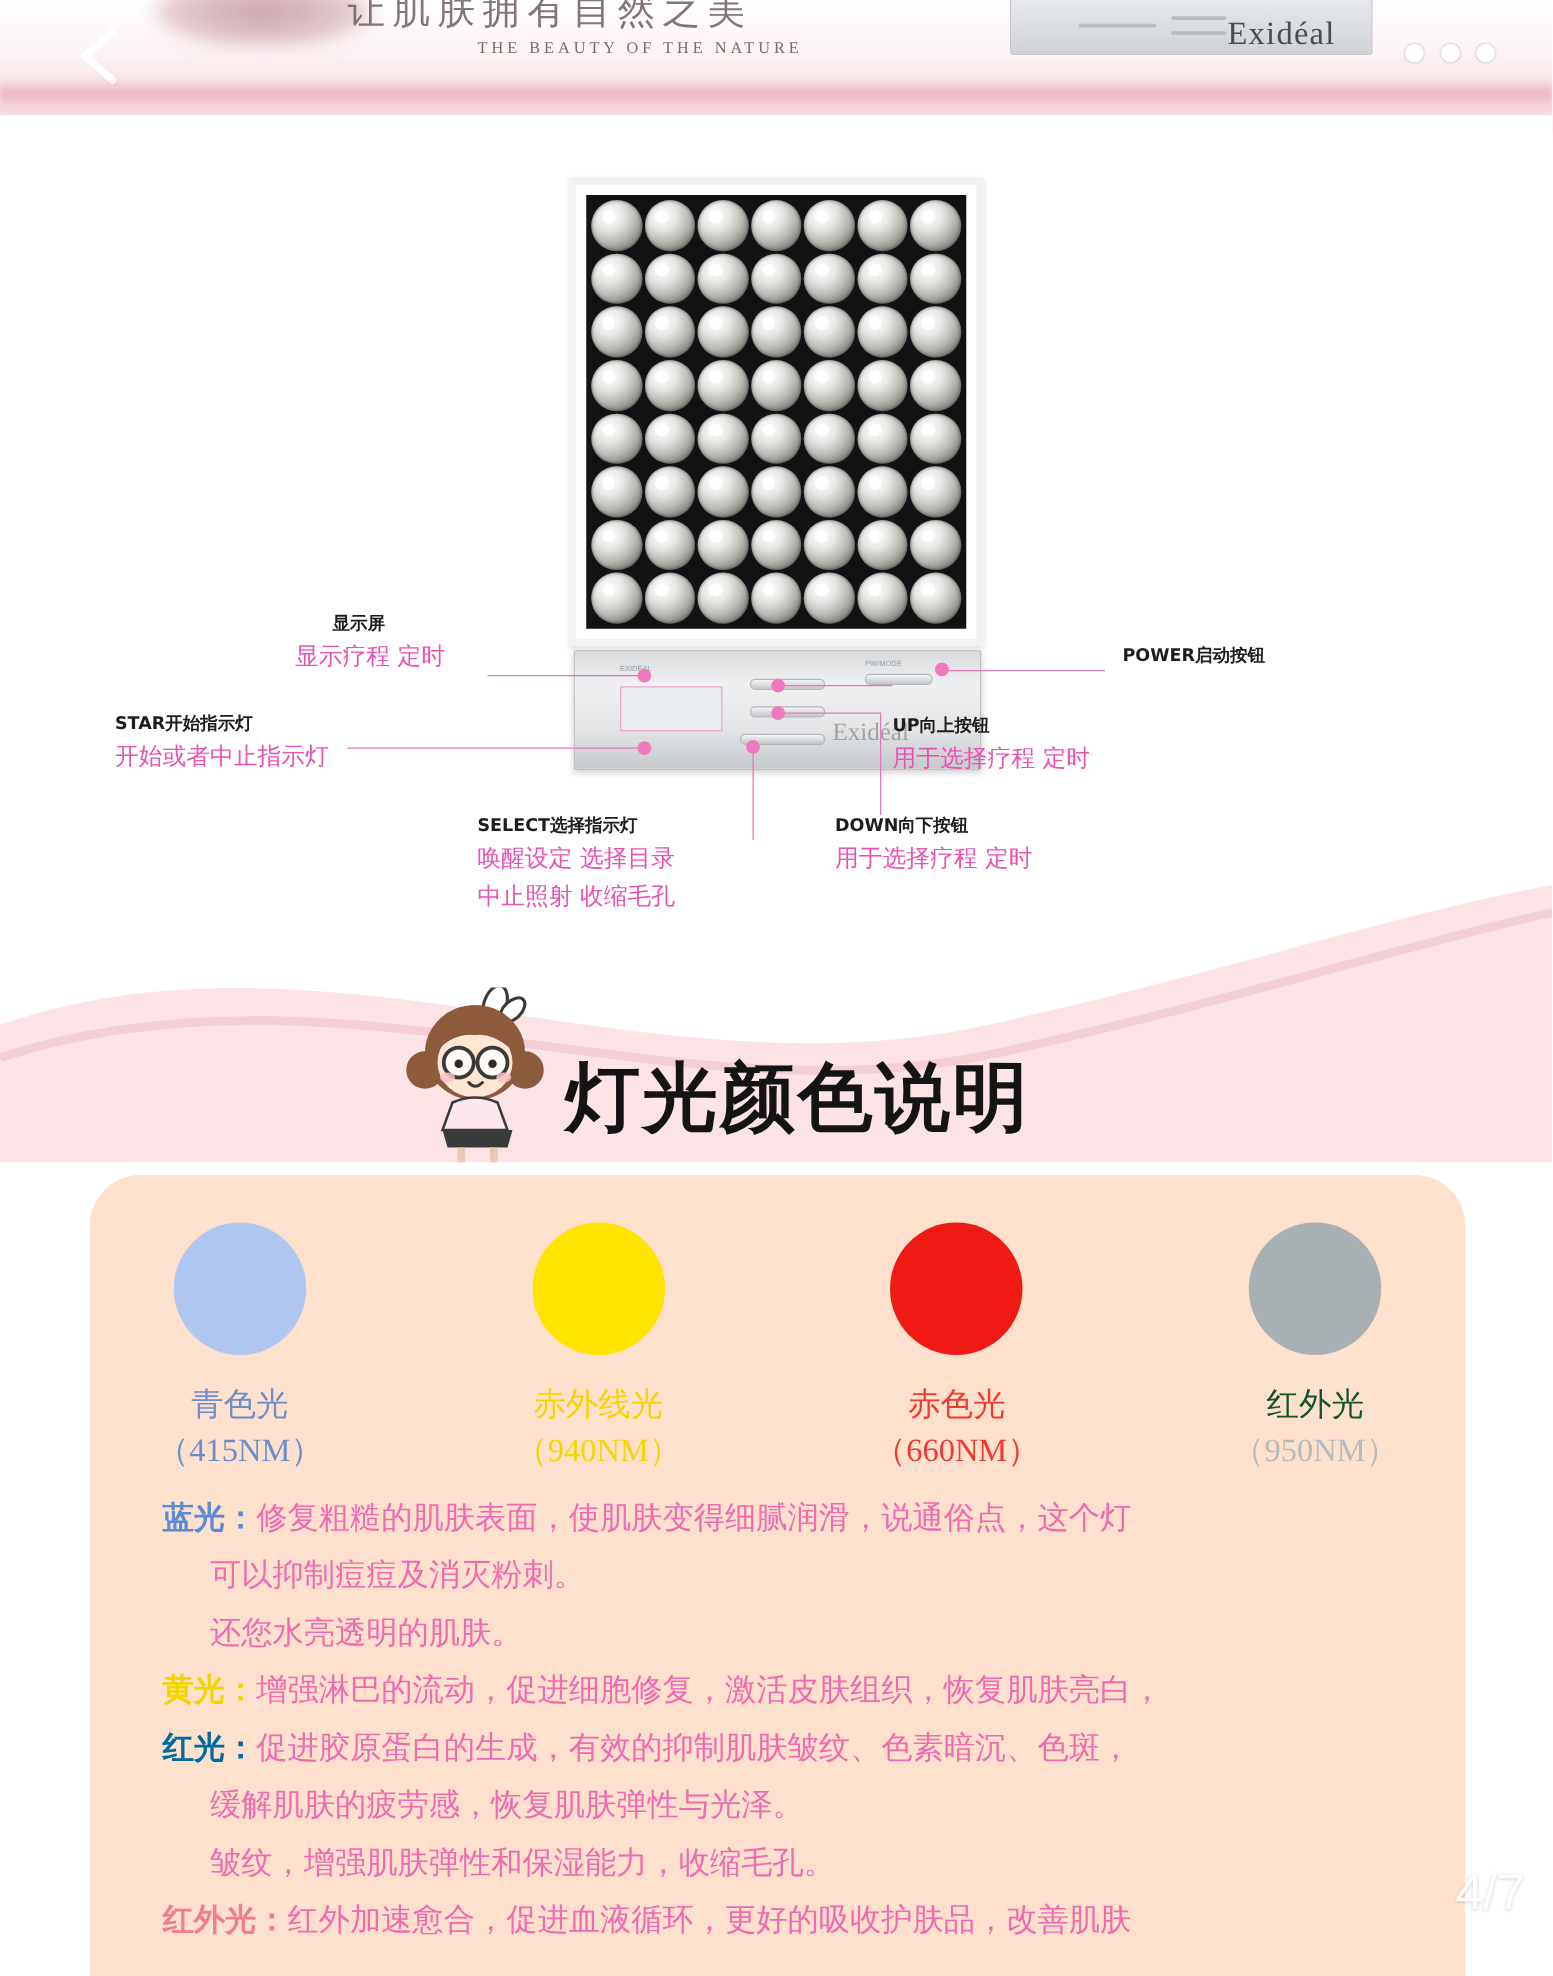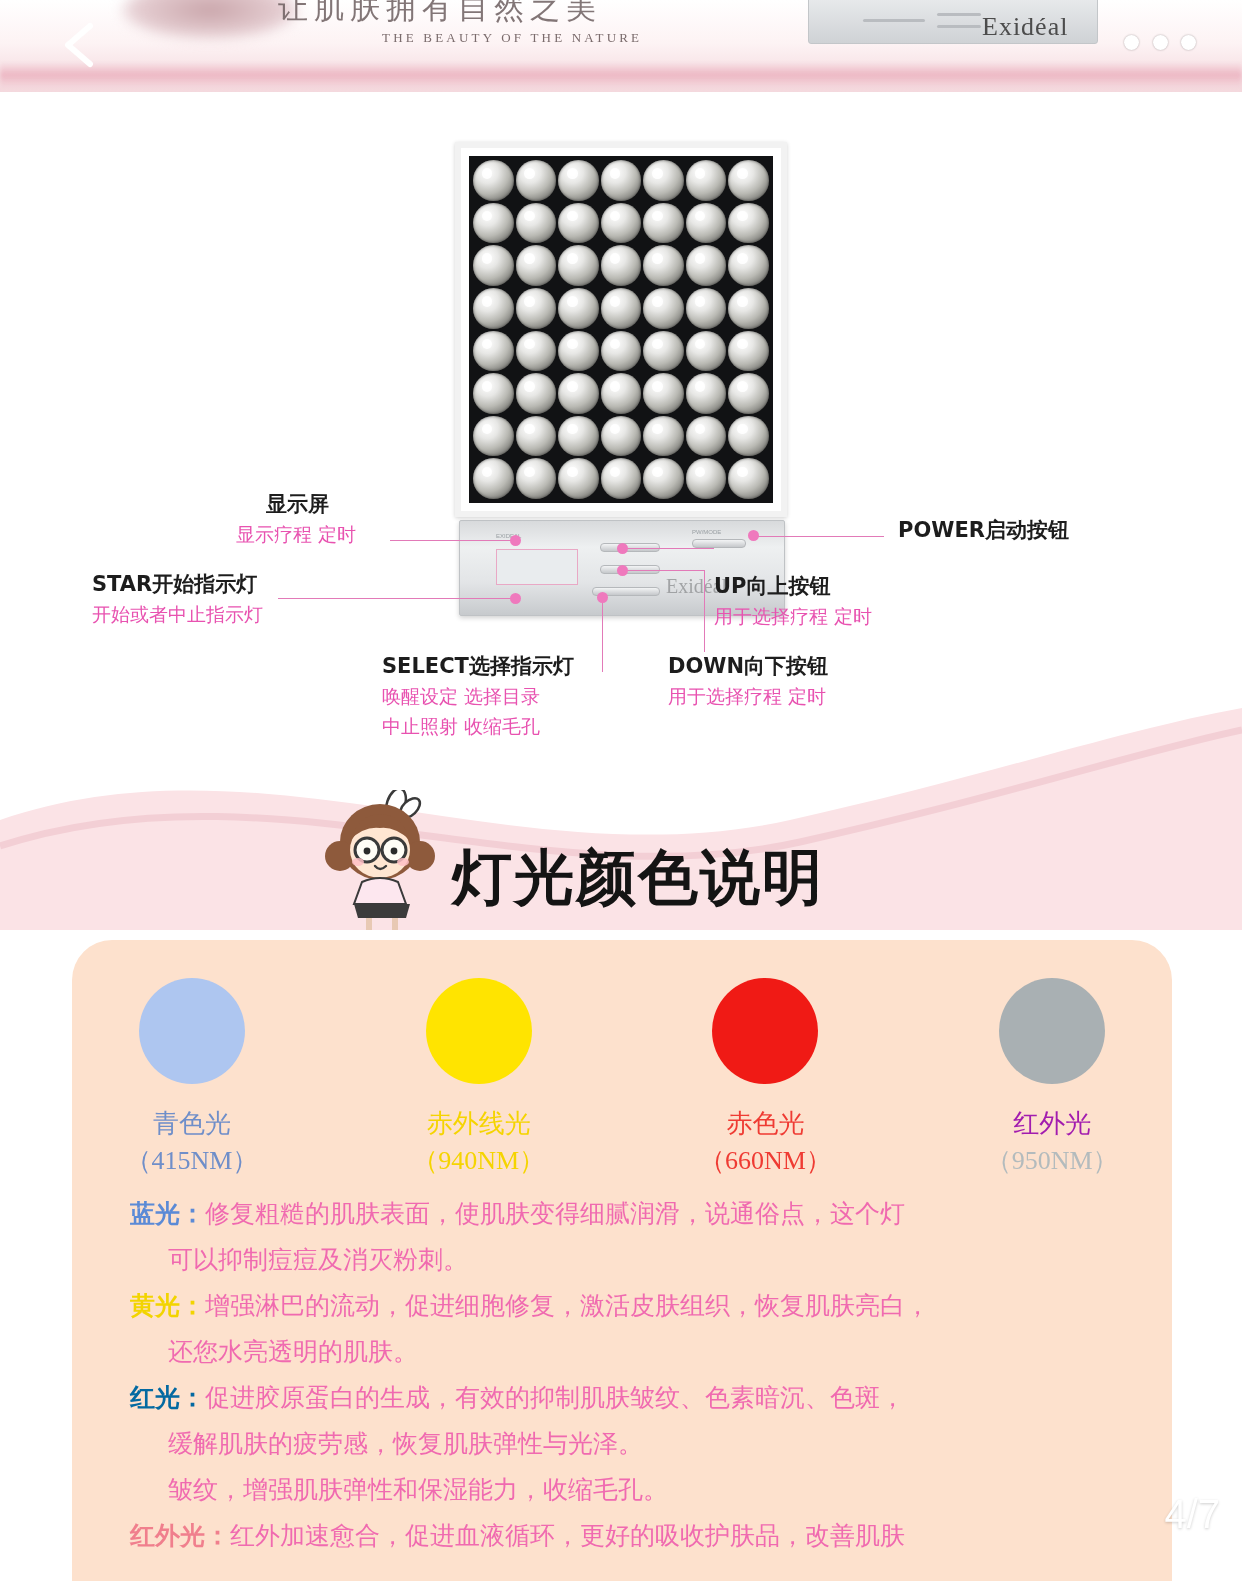--- a/index.html
+++ b/index.html
@@ -200,21 +200,21 @@
     left: 206px; top: 54px;
     font-family: "Liberation Serif", serif;
     font-size: 20px;
     color: #8d8f91;
     opacity: .75;
   }
 
   
   .callout { position: absolute; z-index: 10; }
   .callout .title {
-    font-size: 21px;
+    font-size: 14px;
     font-weight: bold;
     color: #1d1d1d;
     white-space: nowrap;
     font-family: "DejaVu Sans", sans-serif;
   }
   .callout .sub {
     font-size: 19px;
     color: #e852b0;
     white-space: nowrap;
     margin-top: 4px;
@@ -526,29 +526,29 @@
         <div class="lbl1" style="color: rgb(245, 212, 0);">赤外线光</div>
         <div class="lbl2" style="color: rgb(245, 212, 0);">（940NM）</div>
       </div>
       <div class="sw">
         <div class="circle" style="background: rgb(240, 26, 21);"></div>
         <div class="lbl1" style="color: rgb(239, 59, 51);">赤色光</div>
         <div class="lbl2" style="color: rgb(239, 59, 51);">（660NM）</div>
       </div>
       <div class="sw">
         <div class="circle" style="background: rgb(169, 176, 179);"></div>
-        <div class="lbl1" style="color: #a21caf;">红外光</div>
+        <div class="lbl1" style="color: #14532d;">红外光</div>
         <div class="lbl2" style="color: rgb(179, 187, 189);">（950NM）</div>
       </div>
     </div>
   <div class="paras" id="paras">
       <div class="para"><span class="key" style="color: rgb(91, 138, 214);">蓝光：</span><span>修复粗糙的肌肤表面，使肌肤变得细腻润滑，说通俗点，这个灯</span></div>
       <div class="para indent">可以抑制痘痘及消灭粉刺。</div>
+      <div class="para indent">还您水亮透明的肌肤。</div>
       <div class="para"><span class="key" style="color: rgb(242, 212, 0);">黄光：</span><span>增强淋巴的流动，促进细胞修复，激活皮肤组织，恢复肌肤亮白，</span></div>
-      <div class="para indent">还您水亮透明的肌肤。</div>
       <div class="para"><span class="key" style="color: #0369a1;">红光：</span><span>促进胶原蛋白的生成，有效的抑制肌肤皱纹、色素暗沉、色斑，</span></div>
       <div class="para indent">缓解肌肤的疲劳感，恢复肌肤弹性与光泽。</div>
       <div class="para indent">皱纹，增强肌肤弹性和保湿能力，收缩毛孔。</div>
       <div class="para"><span class="key" style="color: rgb(240, 127, 141);">红外光：</span><span>红外加速愈合，促进血液循环，更好的吸收护肤品，改善肌肤</span></div>
     </div>
 </div>
 
 <div class="pager">4/7</div>
 
 </body></html>

